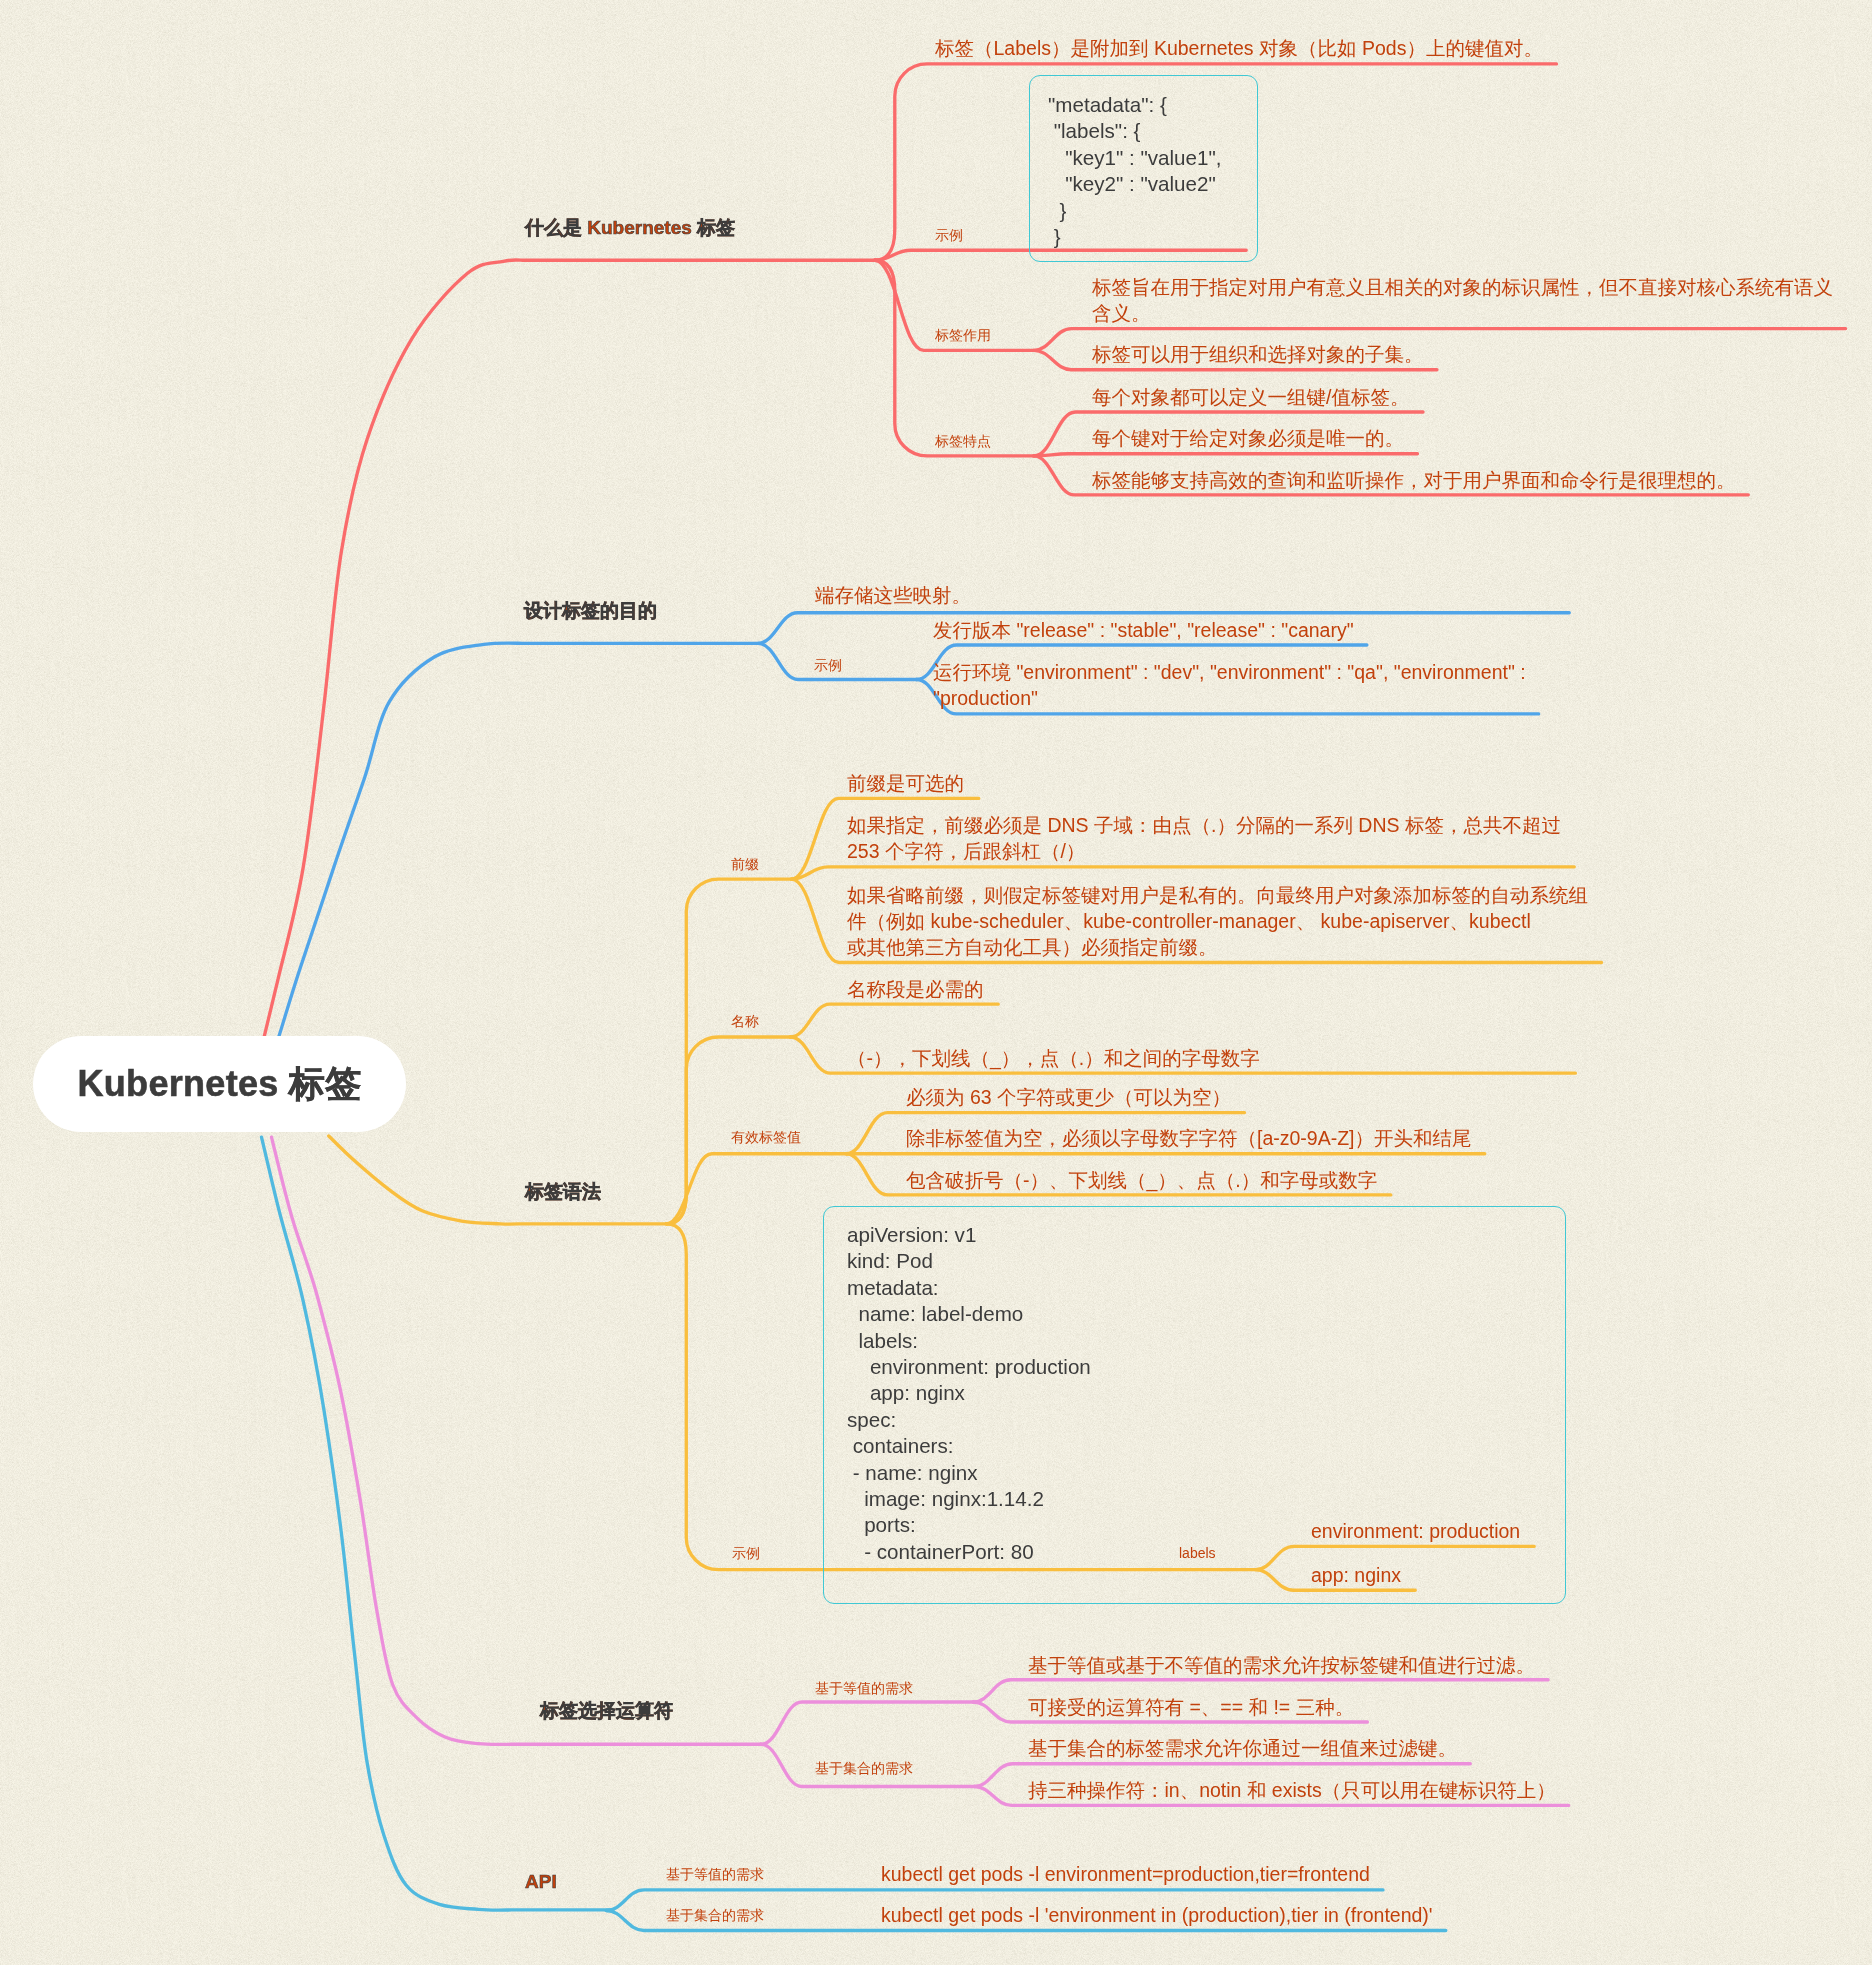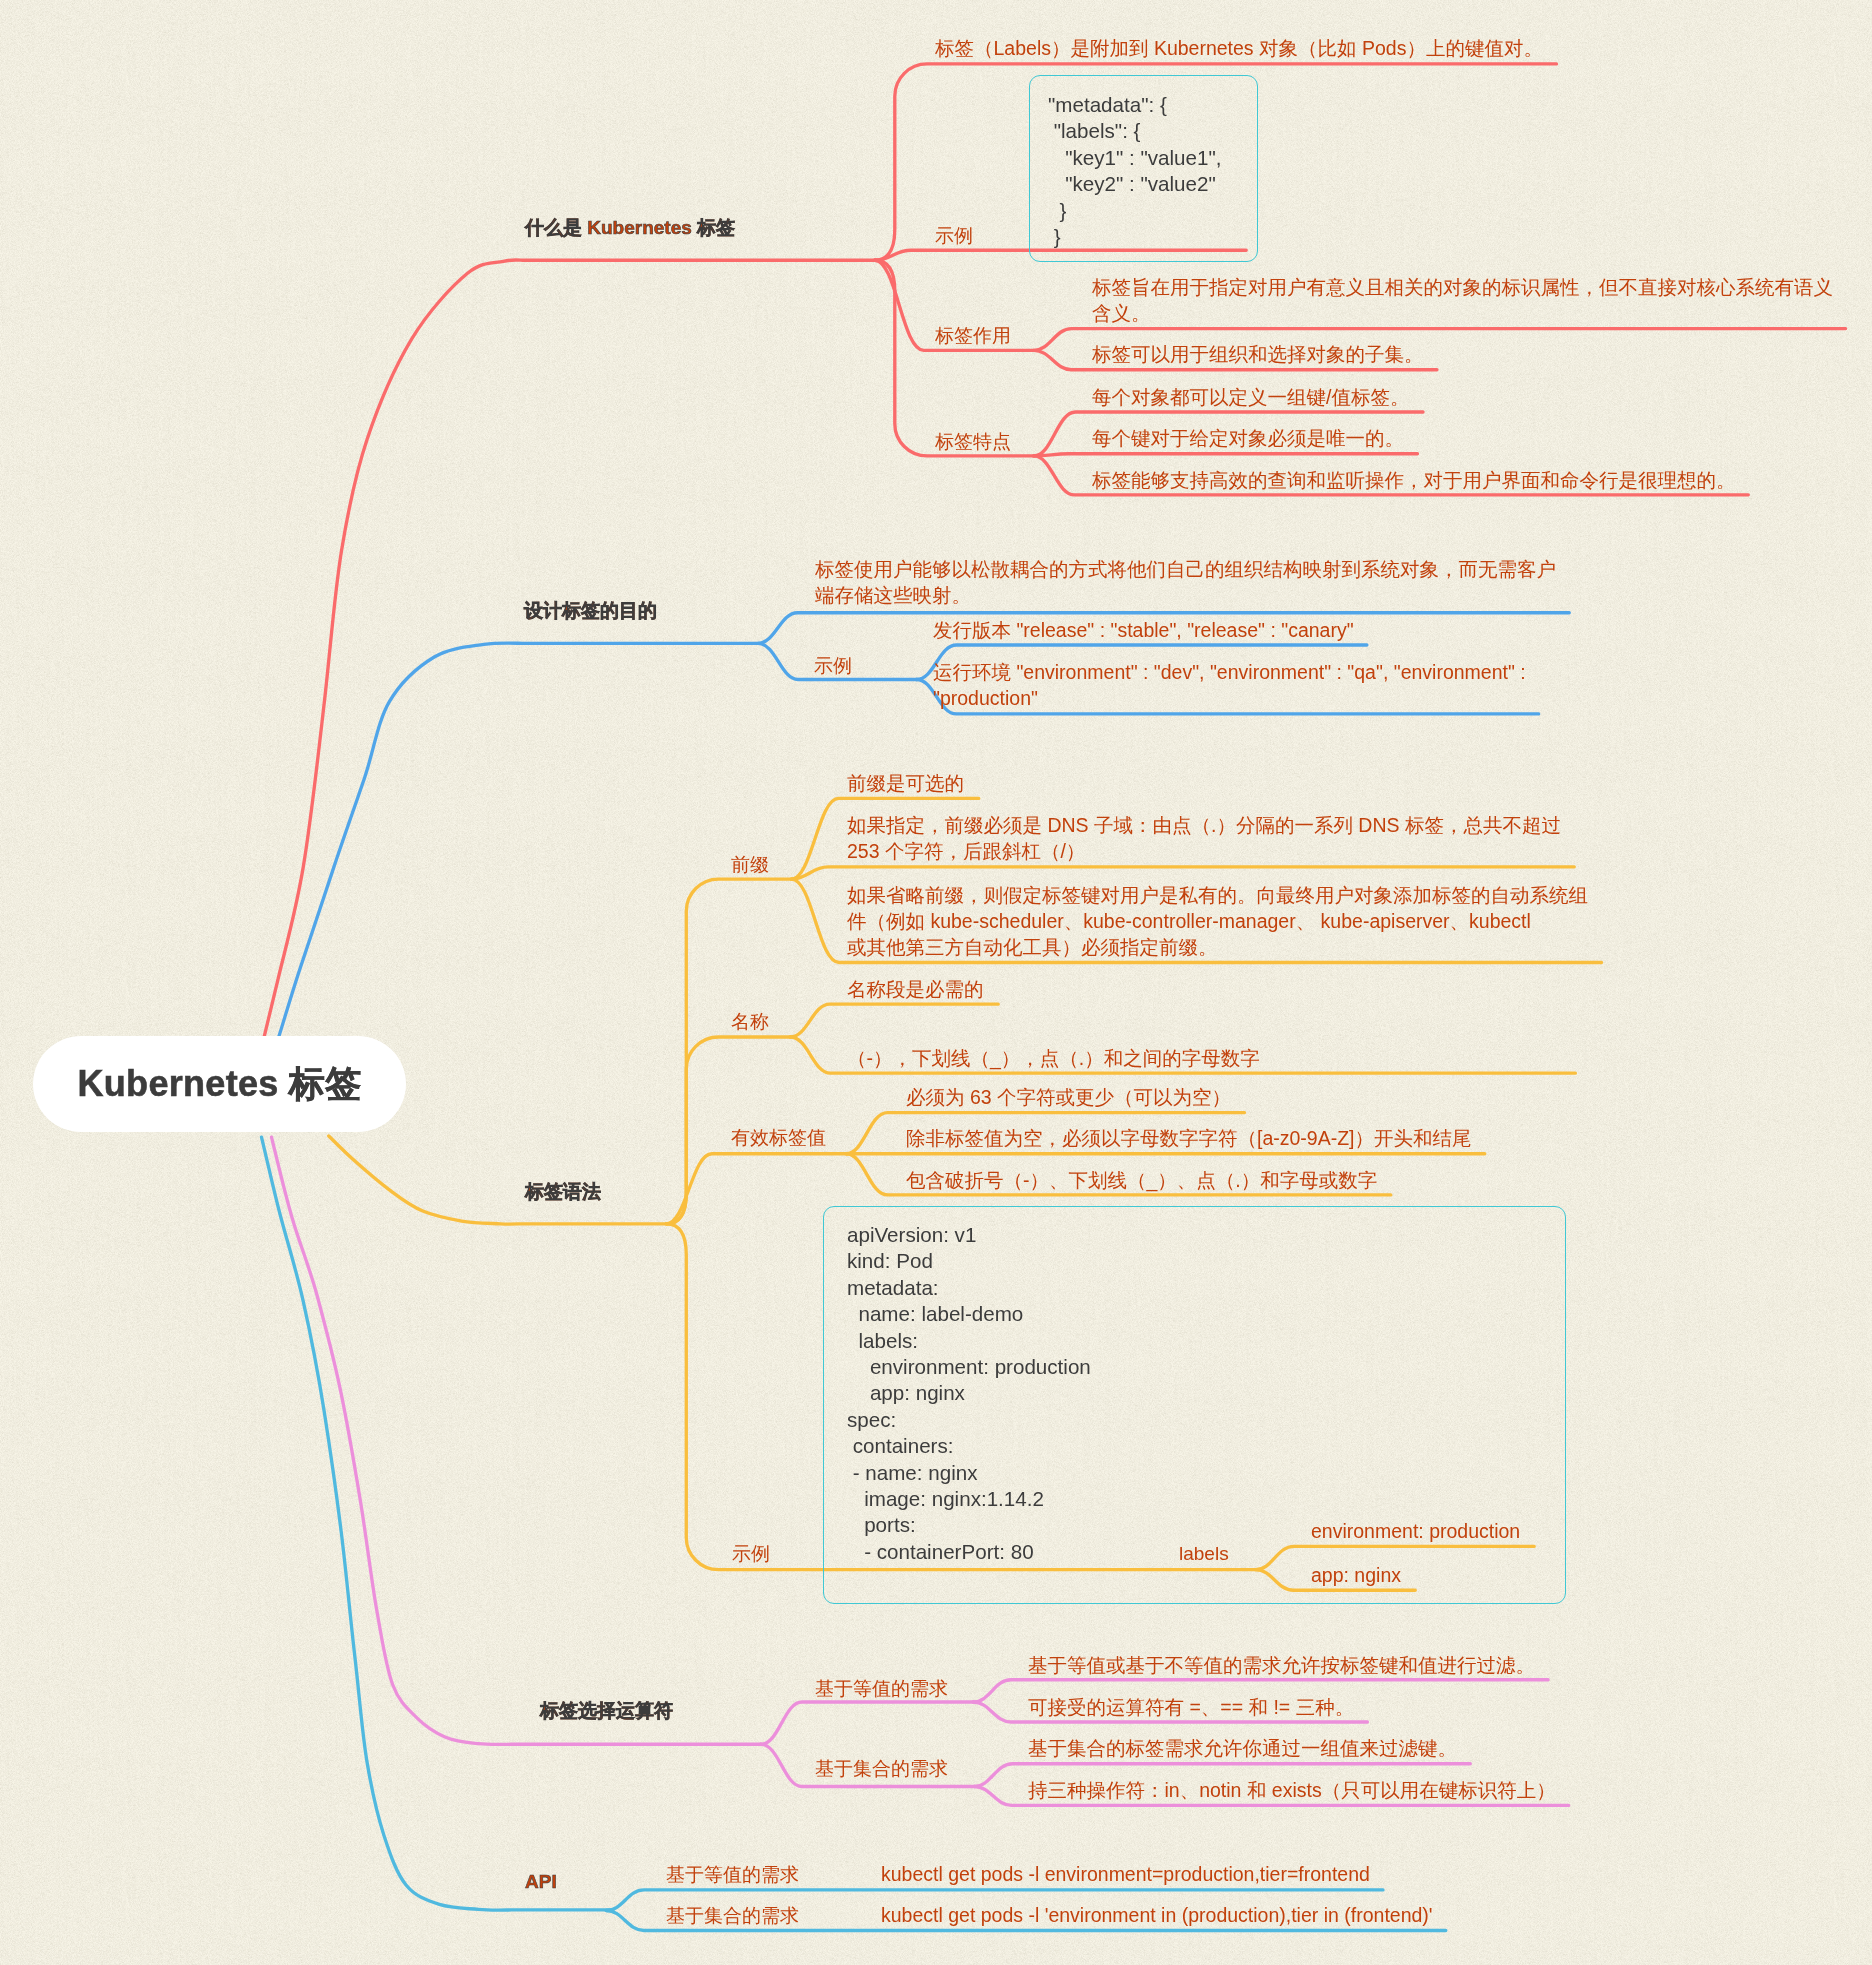--- a/index.html
+++ b/index.html
@@ -3,21 +3,21 @@
 <meta charset="utf-8">
 <title>Kubernetes 标签</title>
 <style>
   html,body{margin:0;padding:0;}
   body{width:1873px;height:1965px;overflow:hidden;position:relative;
        background-color:#F7F4E7;font-family:"Liberation Sans",sans-serif;}
   #paper{position:absolute;left:0;top:0;width:1873px;height:1965px;z-index:0;pointer-events:none;}
   #wires{position:absolute;left:0;top:0;width:1873px;height:1965px;z-index:1;}
   .nd{position:absolute;color:#c2410c;white-space:pre;z-index:3;}
   .l1{font-size:19px;font-weight:bold;line-height:1;-webkit-text-stroke:0.6px #3C3C3C;}
-  .l2{font-size:19px;line-height:27px;}
+  .l2{font-size:14px;line-height:27px;}
   .l3{font-size:19.5px;line-height:26px;}
   .root{position:absolute;background:#FFFFFF;border-radius:556px;z-index:4;
         display:flex;align-items:center;justify-content:center;
         font-size:36px;font-weight:bold;color:#3C3C3C;letter-spacing:0.3px;-webkit-text-stroke:0.6px #3C3C3C;}
   .cbox{position:absolute;border:1.7px solid #3FC8D4;border-radius:11px;z-index:2;}
   .code{position:absolute;z-index:3;color:#3C3C3C;font-size:20.6px;line-height:26.4px;white-space:pre;}
 </style>
 </head>
 <body>
 
@@ -91,21 +91,21 @@
 <div class="cbox" style="left:1029px;top:75px;width:227px;height:185px"></div>
 <div class="code" style="left:1048px;top:92px"><span>"metadata": {</span><br><span> "labels": {</span><br><span>   "key1" : "value1",</span><br><span>   "key2" : "value2"</span><br><span>  }</span><br><span> }</span></div>
 <div class="nd l2" style="left:935px;top:322px"><span>标签作用</span></div>
 <div class="nd l3" style="left:1092px;top:274px"><span>标签旨在用于指定对用户有意义且相关的对象的标识属性，但不直接对核心系统有语义</span><br><span>含义。</span></div>
 <div class="nd l3" style="left:1092px;top:341px"><span>标签可以用于组织和选择对象的子集。</span></div>
 <div class="nd l2" style="left:935px;top:428px"><span>标签特点</span></div>
 <div class="nd l3" style="left:1092px;top:384px"><span>每个对象都可以定义一组键/值标签。</span></div>
 <div class="nd l3" style="left:1092px;top:425px"><span>每个键对于给定对象必须是唯一的。</span></div>
 <div class="nd l3" style="left:1092px;top:467px"><span>标签能够支持高效的查询和监听操作，对于用户界面和命令行是很理想的。</span></div>
 <div class="nd l1" style="left:524px;top:601px"><span>设计标签的目的</span></div>
-<div class="nd l3" style="left:815px;top:556px"><span>标签使用户能够以松散耦合的方式将他们自己的组织结构映射到系统对象，而无需客户</span><br><span>端存储这些映射。</span></div>
+<div class="nd l3" style="left:815px;top:556px"><br><span>端存储这些映射。</span></div>
 <div class="nd l2" style="left:814px;top:652px"><span>示例</span></div>
 <div class="nd l3" style="left:933px;top:617px"><span>发行版本 "release" : "stable", "release" : "canary"</span></div>
 <div class="nd l3" style="left:933px;top:659px"><span>运行环境 "environment" : "dev", "environment" : "qa", "environment" :</span><br><span>"production"</span></div>
 <div class="nd l1" style="left:525px;top:1182px"><span>标签语法</span></div>
 <div class="nd l2" style="left:731px;top:851px"><span>前缀</span></div>
 <div class="nd l3" style="left:847px;top:770px"><span>前缀是可选的</span></div>
 <div class="nd l3" style="left:847px;top:812px"><span>如果指定，前缀必须是 DNS 子域：由点（.）分隔的一系列 DNS 标签，总共不超过</span><br><span>253 个字符，后跟斜杠（/）</span></div>
 <div class="nd l3" style="left:847px;top:882px"><span>如果省略前缀，则假定标签键对用户是私有的。向最终用户对象添加标签的自动系统组</span><br><span>件（例如 kube-scheduler、kube-controller-manager、 kube-apiserver、kubectl</span><br><span>或其他第三方自动化工具）必须指定前缀。</span></div>
 <div class="nd l2" style="left:731px;top:1008px"><span>名称</span></div>
 <div class="nd l3" style="left:847px;top:976px"><span>名称段是必需的</span></div>

